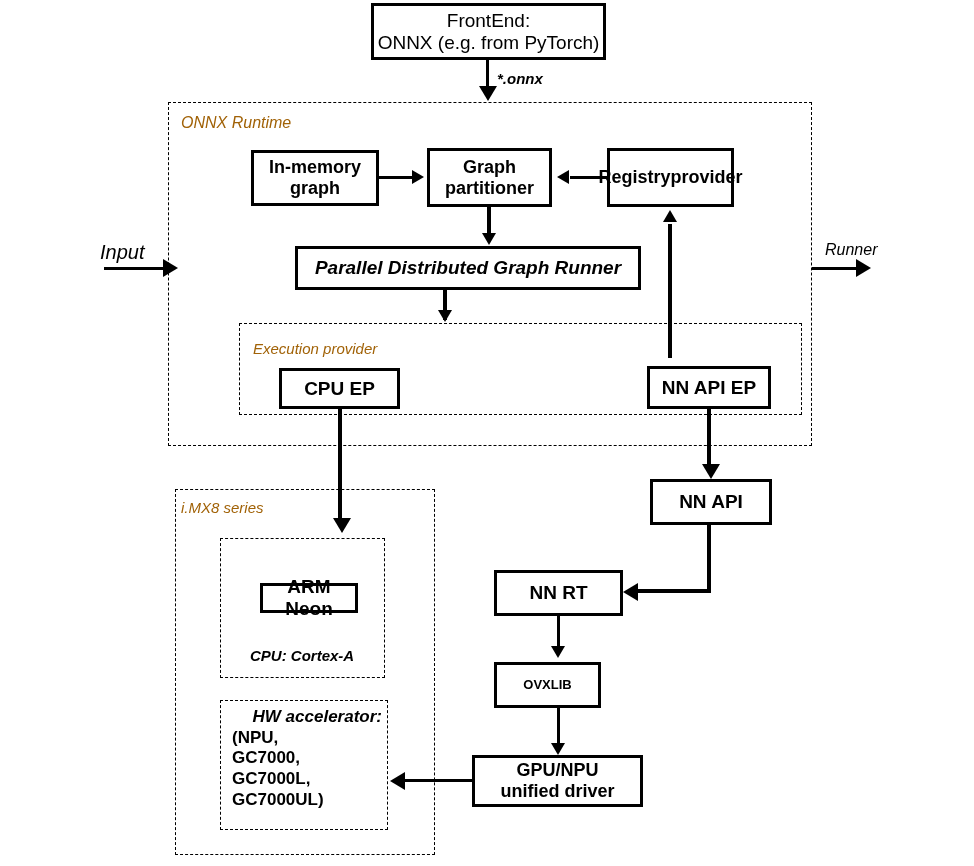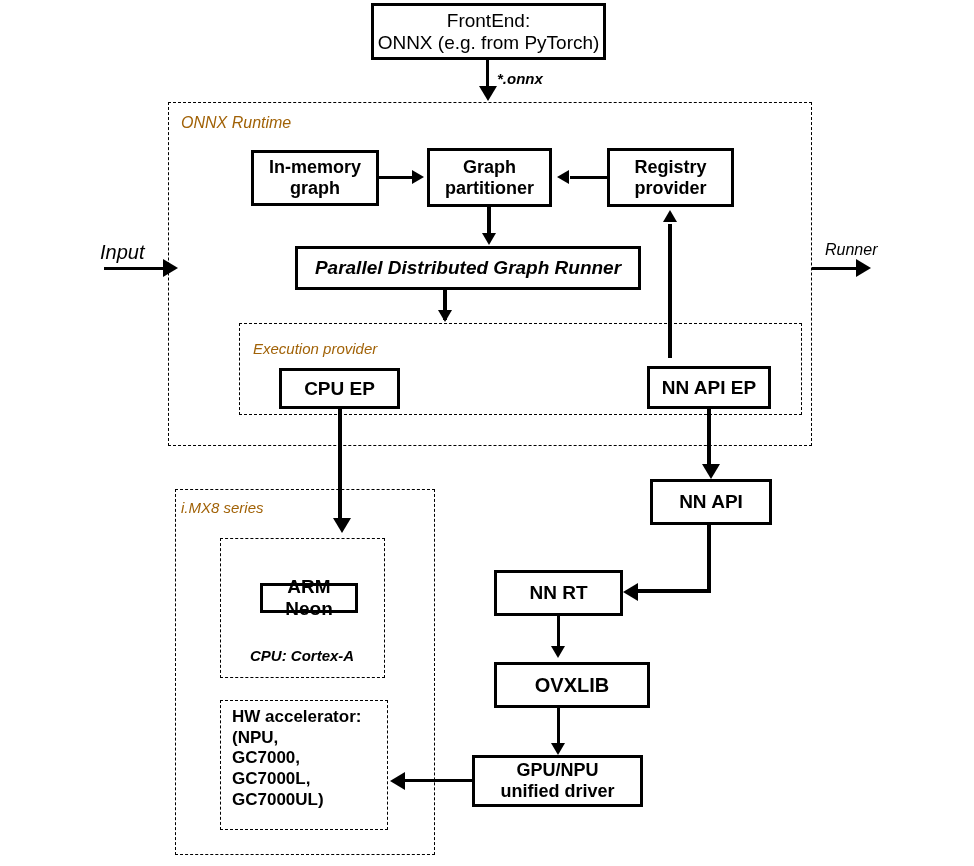--- a/index.html
+++ b/index.html
@@ -106,21 +106,23 @@
 
   .hw-list {
     position: absolute;
     box-sizing: border-box;
     text-align: left;
     font-weight: bold;
     line-height: 1.22;
     z-index: 3;
   }
   .hw-list .hdr {
+    font-style: italic;
     font-weight: bold;
+    text-align: right;
   }
 </style>
 </head>
 <body>
 
 <div id="canvas">
 
   <div class="box" style="left:371px; top:3px; width:235px; height:57px; font-size:19px; flex-direction:column;">
     <span style="font-weight:normal;">FrontEnd:</span>
     <span style="font-weight:normal;text-align:right;">ONNX (e.g. from PyTorch)</span>
@@ -150,21 +152,21 @@
   <div class="arrow-right sm" style="left:412px; top:170px;"></div>
 
   <div class="box" style="left:427px; top:148px; width:125px; height:59px; font-size:18px; flex-direction:column;">
     <span>Graph</span>
     <span>partitioner</span>
   </div>
 
   <div class="line-h" style="left:570px; top:176px; width:38px; height:3px;"></div>
   <div class="arrow-left sm" style="left:557px; top:170px;"></div>
 
-  <div class="box" style="left:607px; top:148px; width:127px; height:59px; font-size:18px; flex-direction:column;">
+  <div class="box" style="left:607px; top:148px; width:127px; height:59px; font-size:18px; flex-direction:row;">
     <span>Registry</span>
     <span>provider</span>
   </div>
 
   <div class="line-v" style="left:487px; top:207px; width:4px; height:32px;"></div>
   <div class="arrow-down sm" style="left:482px; top:233px;"></div>
 
   <div class="box" style="left:295px; top:246px; width:346px; height:44px; font-size:19px;font-style:italic;">
     <span>Parallel Distributed Graph Runner</span>
   </div>
@@ -218,21 +220,21 @@
   <div class="line-h" style="left:638px; top:589px; width:73px; height:4px;"></div>
   <div class="arrow-left" style="left:623px; top:583px;"></div>
 
   <div class="box" style="left:494px; top:570px; width:129px; height:46px; font-size:19px;">
     <span>NN RT</span>
   </div>
 
   <div class="line-v" style="left:557px; top:616px; width:3px; height:34px;"></div>
   <div class="arrow-down sm" style="left:551px; top:646px;"></div>
 
-  <div class="box" style="left:494px; top:662px; width:156px; height:46px; font-size:20px;">
+  <div class="box" style="left:494px; top:662px; width:107px; height:46px; font-size:13px;">
     <span>OVXLIB</span>
   </div>
 
   <div class="line-v" style="left:557px; top:708px; width:3px; height:38px;"></div>
   <div class="arrow-down sm" style="left:551px; top:743px;"></div>
 
   <div class="box" style="left:472px; top:755px; width:171px; height:52px; font-size:18px; flex-direction:column;">
     <span>GPU/NPU</span>
     <span>unified  driver</span>
   </div>

